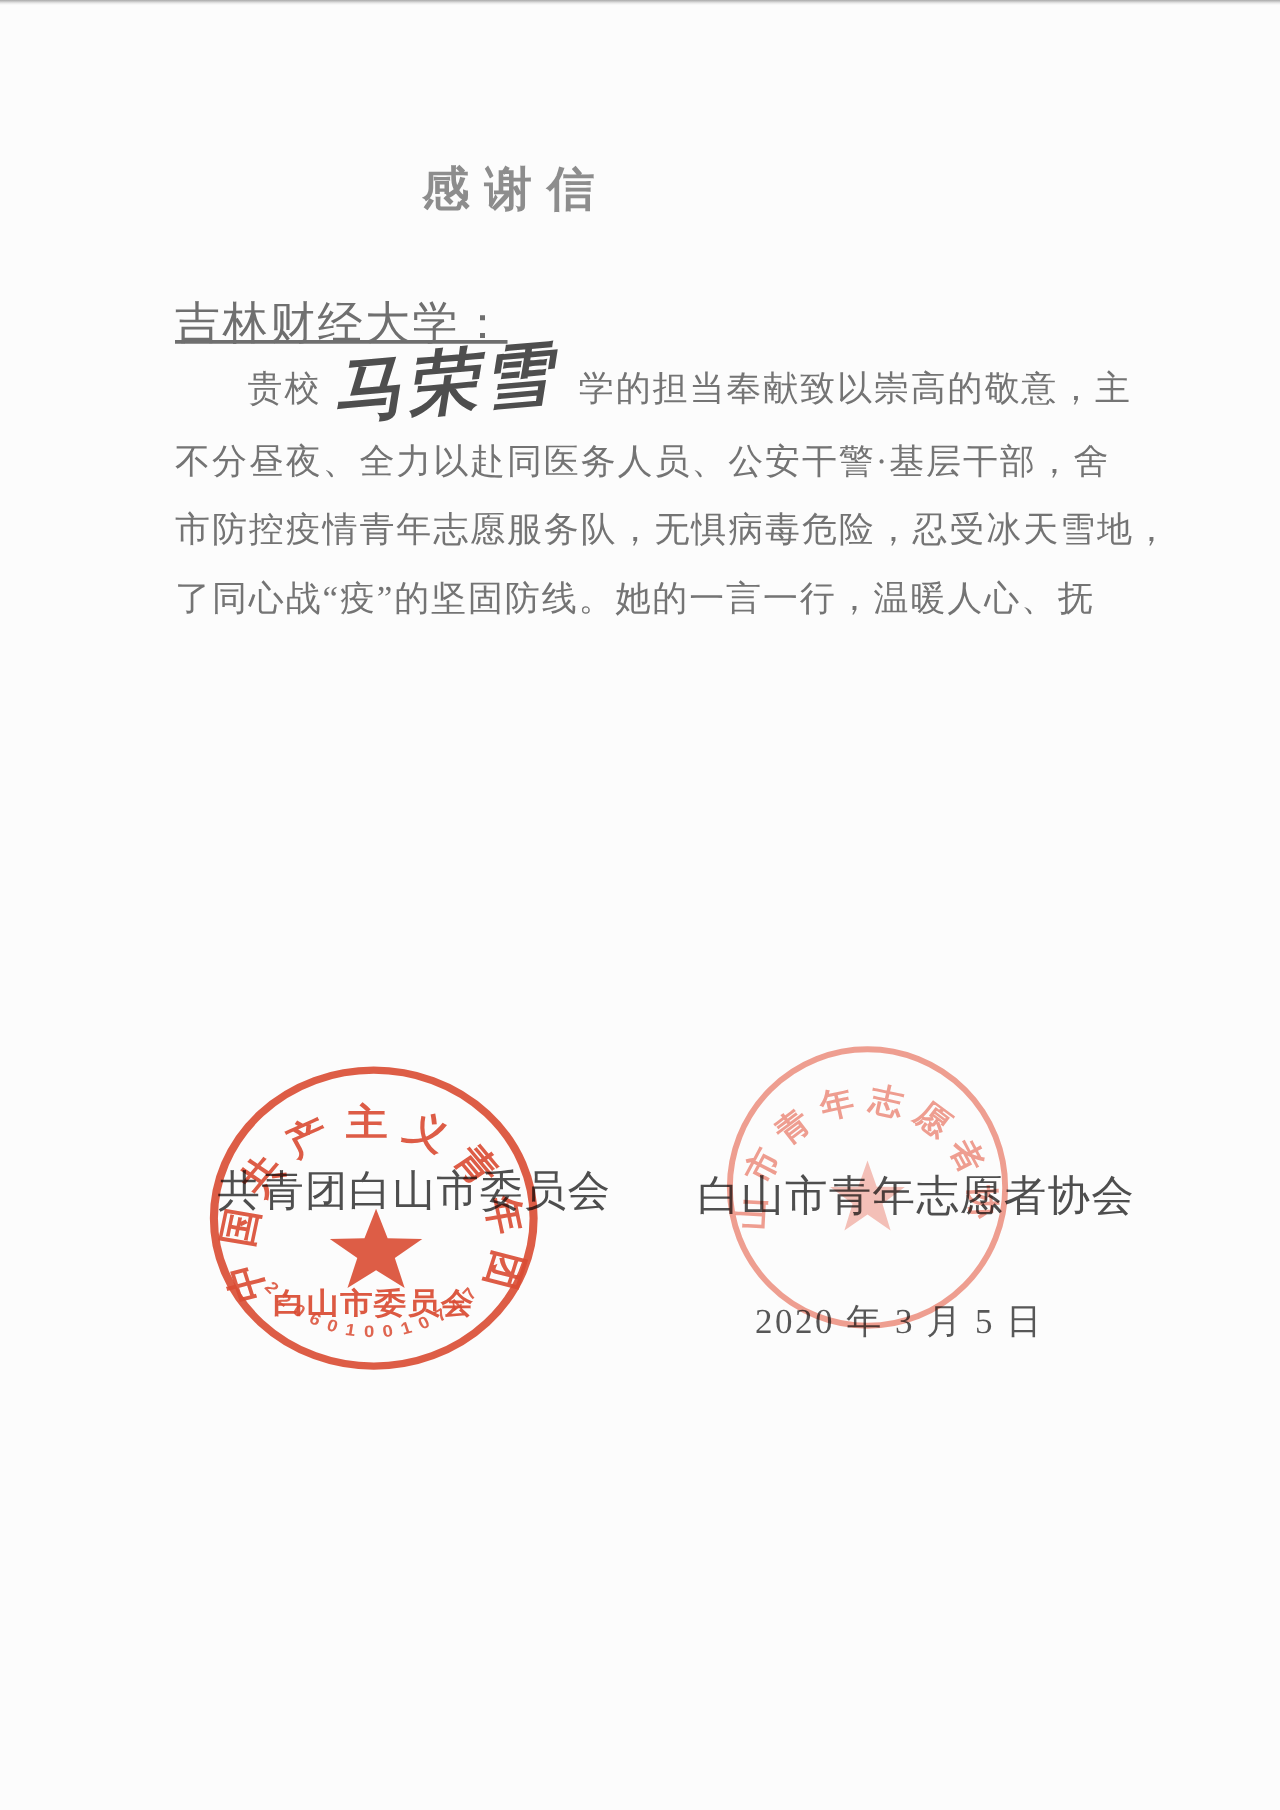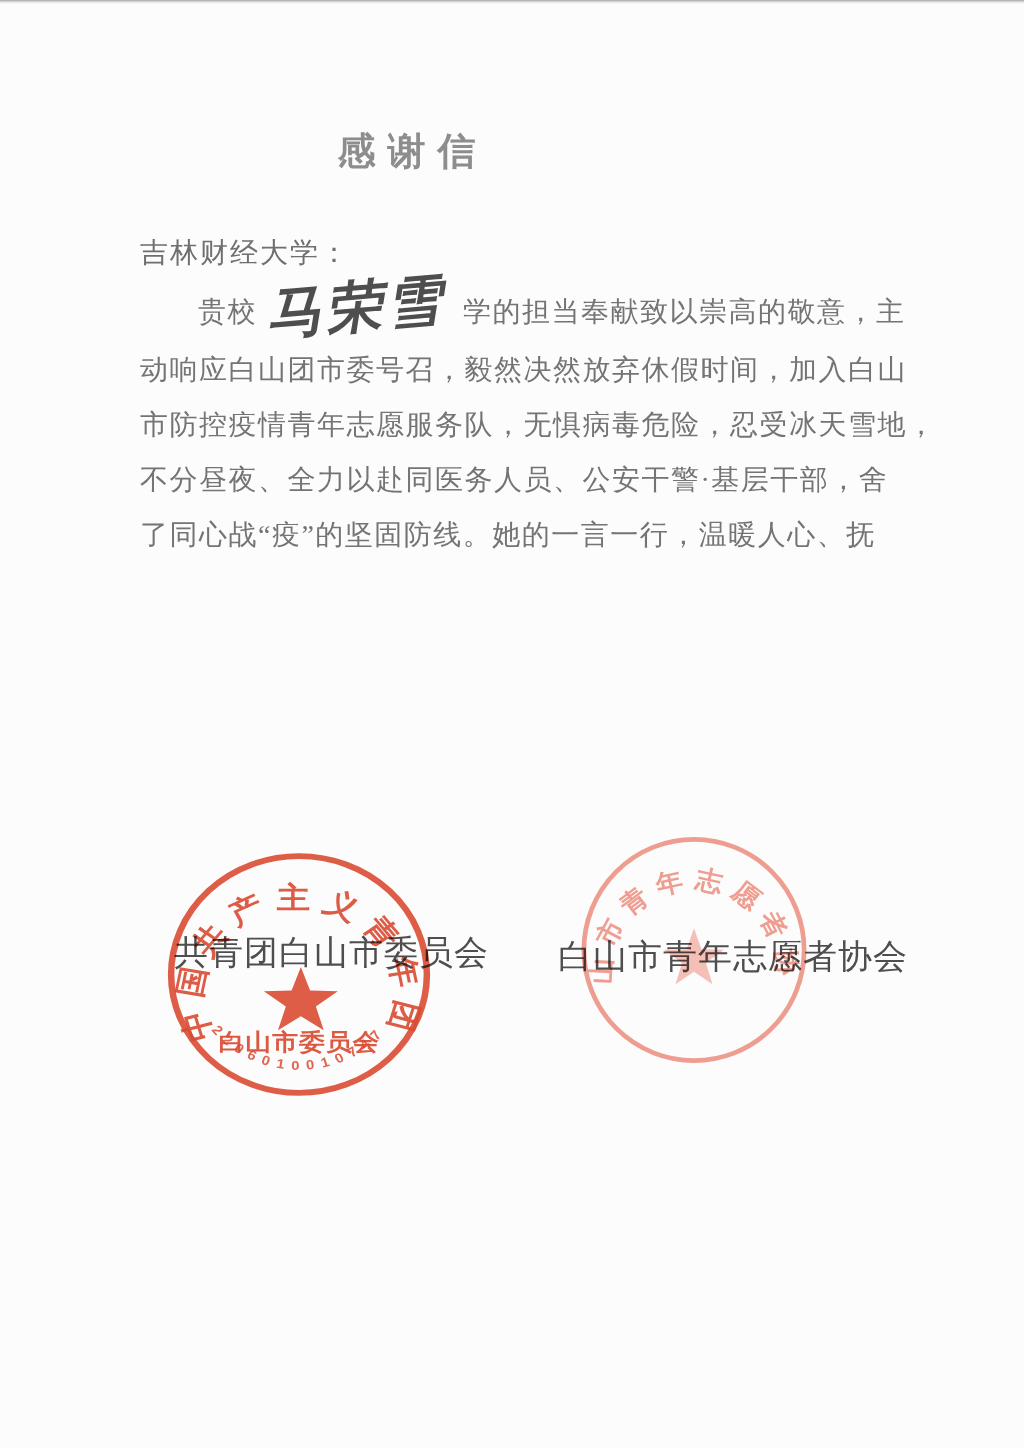--- a/index.html
+++ b/index.html
@@ -17,21 +17,21 @@
   }
   .title{
     position:absolute;top:126px;left:0;width:825px;
     text-align:center;
     font-size:38px;font-weight:bold;
     letter-spacing:12px;
     color:#8d8d8d;
   }
   .salutation{
     position:absolute;top:234px;left:140px;
-    font-size:28px;letter-spacing:2px;color:#6f6f6f;
+    font-size:36px;letter-spacing:2px;color:#6f6f6f;text-decoration:underline;
   }
   .body-block{
     position:absolute;top:282px;left:140px;width:760px;
   }
   .body-line{
     height:55px;line-height:55px;
     font-size:28px;letter-spacing:1.5px;color:#747474;
     white-space:nowrap;
   }
   .body-line.first{padding-left:58px;height:60px;line-height:60px;}
@@ -72,28 +72,28 @@
   <div class="scan-edge"></div>
 
   <div class="title">感谢信</div>
 
   <div class="salutation">吉林财经大学：</div>
 
   <div class="body-block">
     <div class="body-line first">
       <span>贵校</span><span class="handwritten-name">马荣雪</span><span>学的担当奉献致以崇高的敬意，主</span>
     </div>
-    <div class="body-line">动响应白山团市委号召，毅然决然放弃休假时间，加入白山</div>
+    <div class="body-line">不分昼夜、全力以赴同医务人员、公安干警·基层干部，舍</div>
     <div class="body-line">市防控疫情青年志愿服务队，无惧病毒危险，忍受冰天雪地，</div>
-    <div class="body-line">不分昼夜、全力以赴同医务人员、公安干警·基层干部，舍</div>
     <div class="body-line">了同心战“疫”的坚固防线。她的一言一行，温暖人心、抚</div>
   </div>
 
   <div class="signature left">共青团白山市委员会</div>
   <div class="signature right">白山市青年志愿者协会</div>
+  <div class="date-line">2020 年 3 月 5 日</div>
 
   <div class="stamp left">
     <svg viewBox="0 0 300 300" preserveAspectRatio="none">
       <defs>
         <path id="ring-top-l" d="M 52 206 A 104 104 0 1 1 248 206" fill="none"></path>
         <path id="ring-bottom-l" d="M 40 186 A 118 118 0 0 0 260 186" fill="none"></path>
       </defs>
       <ellipse cx="150" cy="147" rx="138" ry="142" fill="none" stroke="#dd4c33" stroke-width="7" opacity="0.9"></ellipse>
       <text font-size="36" font-weight="bold" fill="#dd4c33" letter-spacing="12" opacity="0.9">
         <textPath href="#ring-top-l" startOffset="50%" text-anchor="middle">中国共产主义青年团</textPath>

